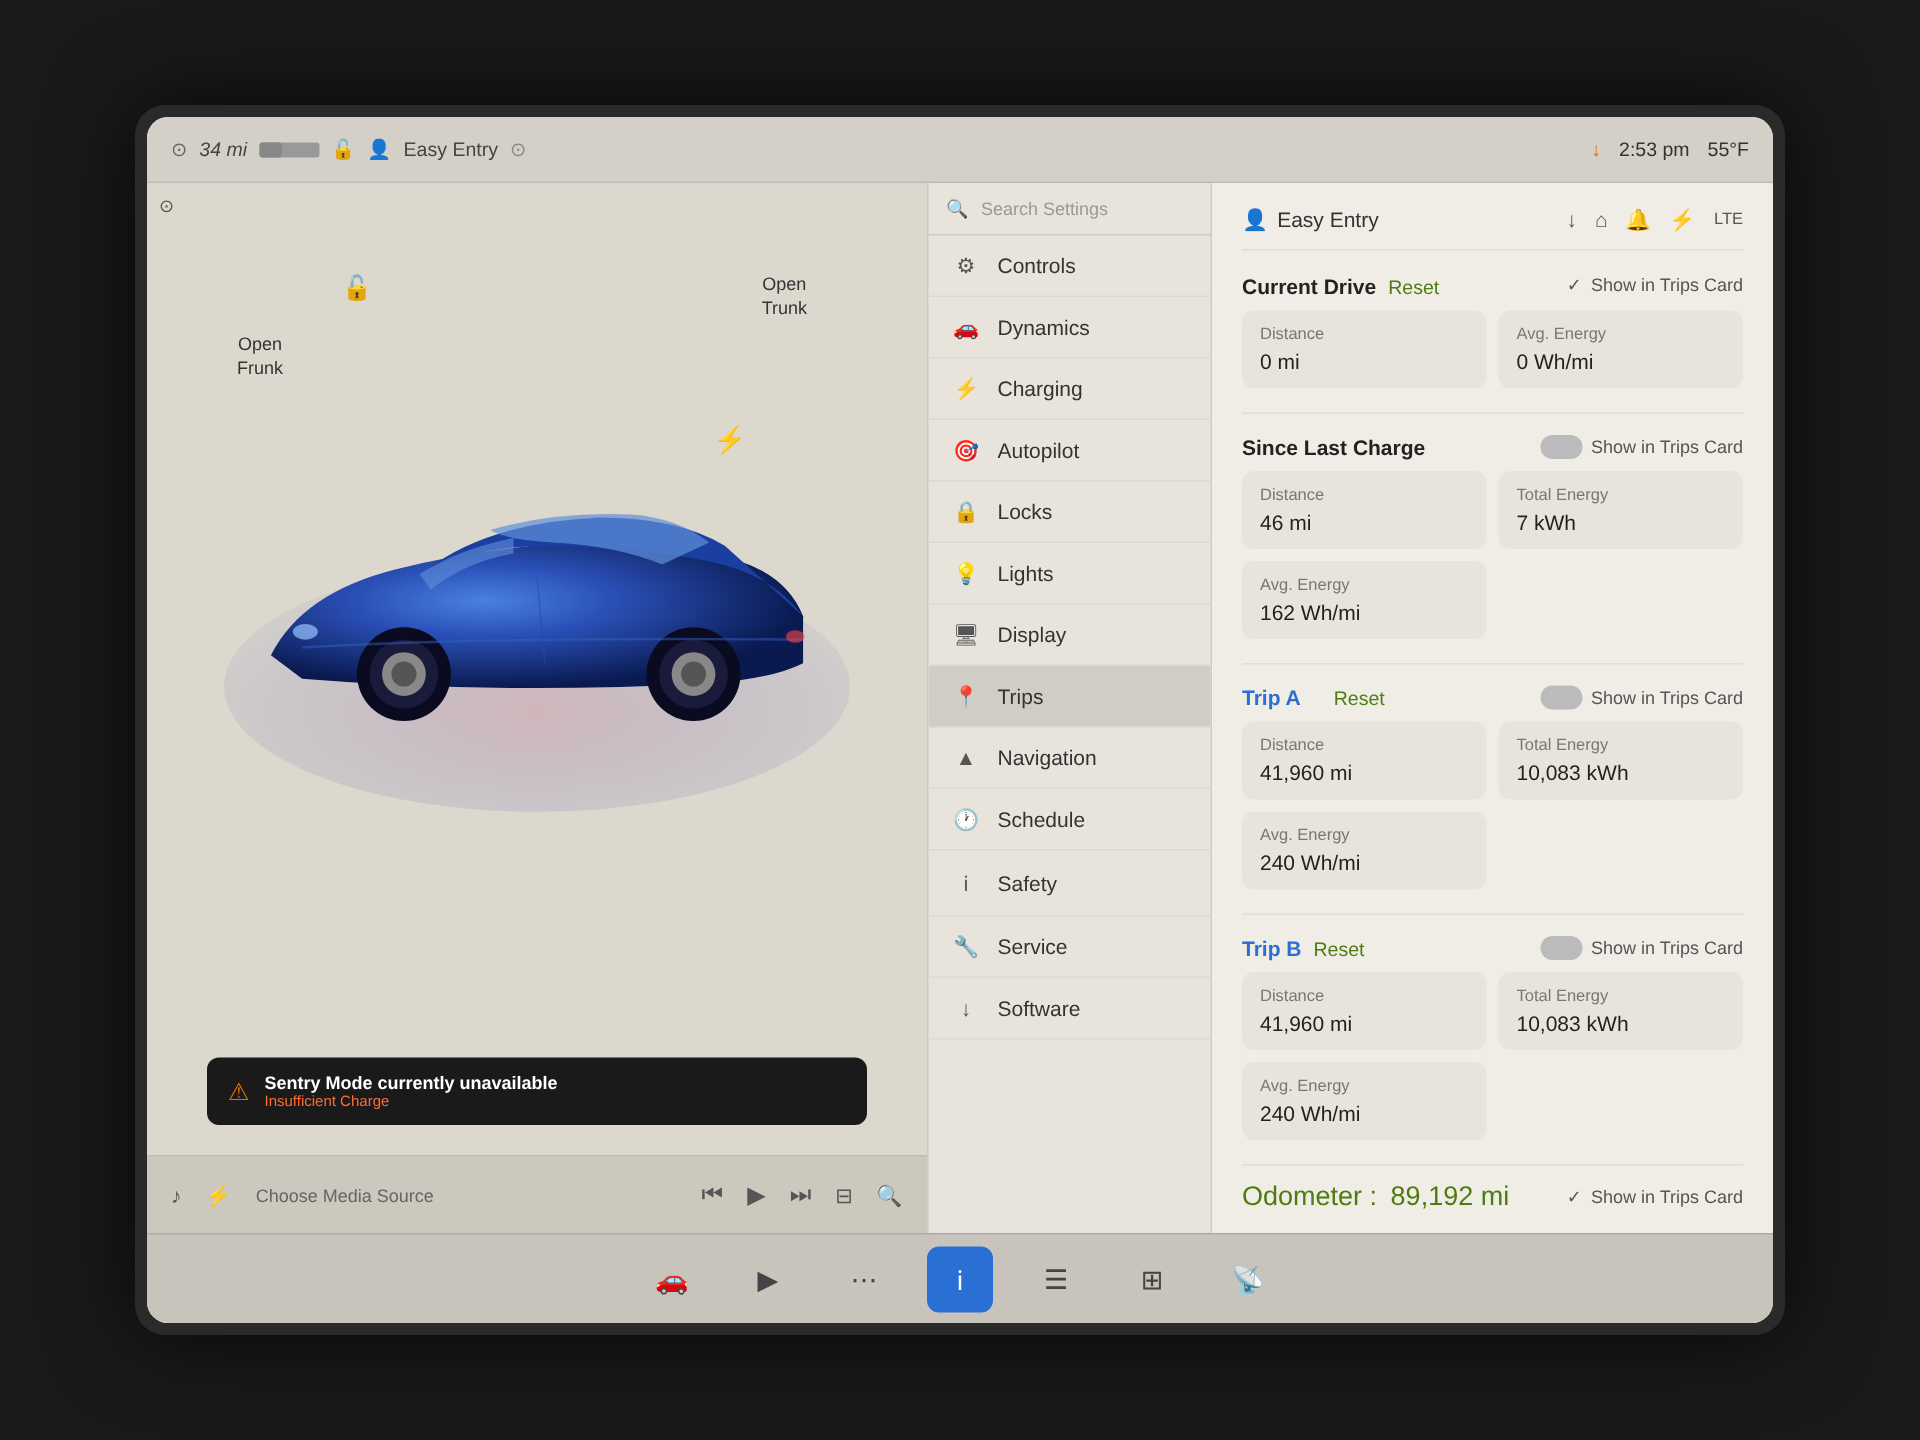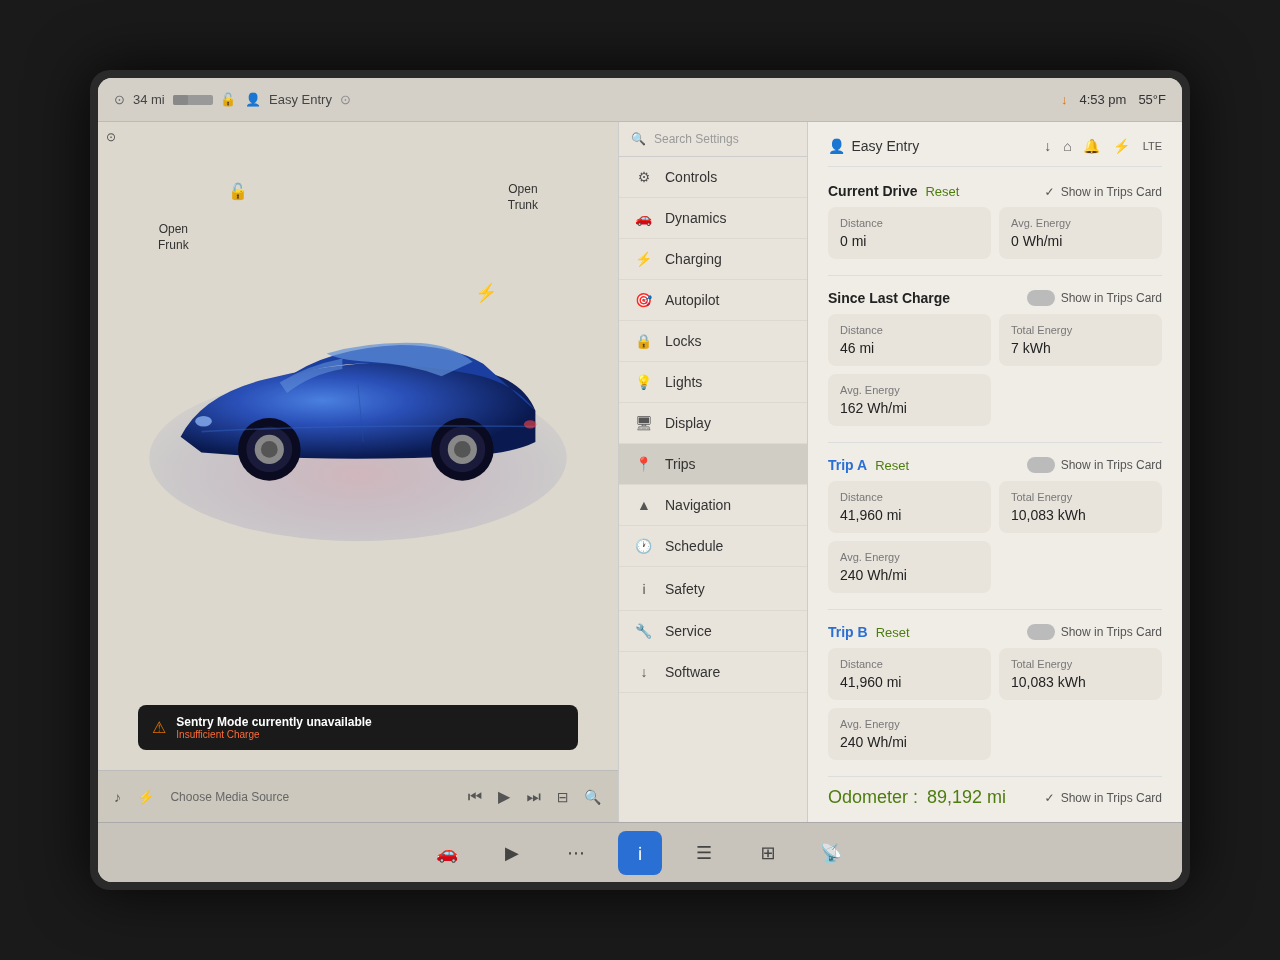--- a/index.html
+++ b/index.html
@@ -283,21 +283,21 @@
       color: #333;
     }
 
     
     .trip-section {
       margin-bottom: 16px;
     }
 
     .trip-section-header {
       display: flex;
-      align-items: flex-end;
+      align-items: flex-start;
       justify-content: space-between;
       margin-bottom: 8px;
     }
 
     .trip-section-title {
       font-size: 14px;
       font-weight: 600;
       color: #222;
     }
 
@@ -419,34 +419,34 @@
   </style>
 </head>
 <body>
 
 <div class="screen-bezel">
   <div class="screen">
 
     <div class="status-bar">
       <div class="status-left">
         <span style="font-size:13px;color:#666;">⊙</span>
-        <span style="font-size:13px;color:#444;">34 mi</span>
+        <span style="font-size:13px;color:#444;font-style:italic;">34 mi</span>
         <div class="battery-indicator">
           <div class="battery-bar">
             <div class="battery-fill"></div>
           </div>
         </div>
         <span style="font-size:13px;color:#666;">🔓</span>
         <span style="font-size:13px;color:#666;">👤</span>
         <span style="font-size:13px;color:#444;">Easy Entry</span>
         <span style="font-size:13px;color:#888;">⊙</span>
       </div>
       <div class="status-right">
         <span style="font-size:13px;color:#e07000;">↓</span>
-        <span style="font-size:13px;color:#333;font-weight:500;">4:53 pm</span>
+        <span style="font-size:13px;color:#333;font-weight:500;">2:53 pm</span>
         <span style="font-size:13px;color:#333;">55°F</span>
       </div>
     </div>
 
     <div class="main-content">
 
       <div class="left-panel">
         <div class="car-area">
           <span class="top-left-status">⊙</span>
 
@@ -654,21 +654,21 @@
               <div class="cell-label">Avg. Energy</div>
               <div class="cell-value">162 Wh/mi</div>
             </div>
           </div>
         </div>
 
         <div class="trip-divider"></div>
 
         <div class="trip-section">
           <div class="trip-section-header">
-            <div style="display:flex;align-items:center;gap:8px;">
+            <div style="display:flex;align-items:center;gap:22px;">
               <span class="trip-link-label">Trip A</span>
               <span class="reset-btn">Reset</span>
             </div>
             <div class="show-trips-card">
               <span class="toggle-off"></span>
               <span>Show in Trips Card</span>
             </div>
           </div>
           <div class="trip-data-row">
             <div class="trip-data-cell">

